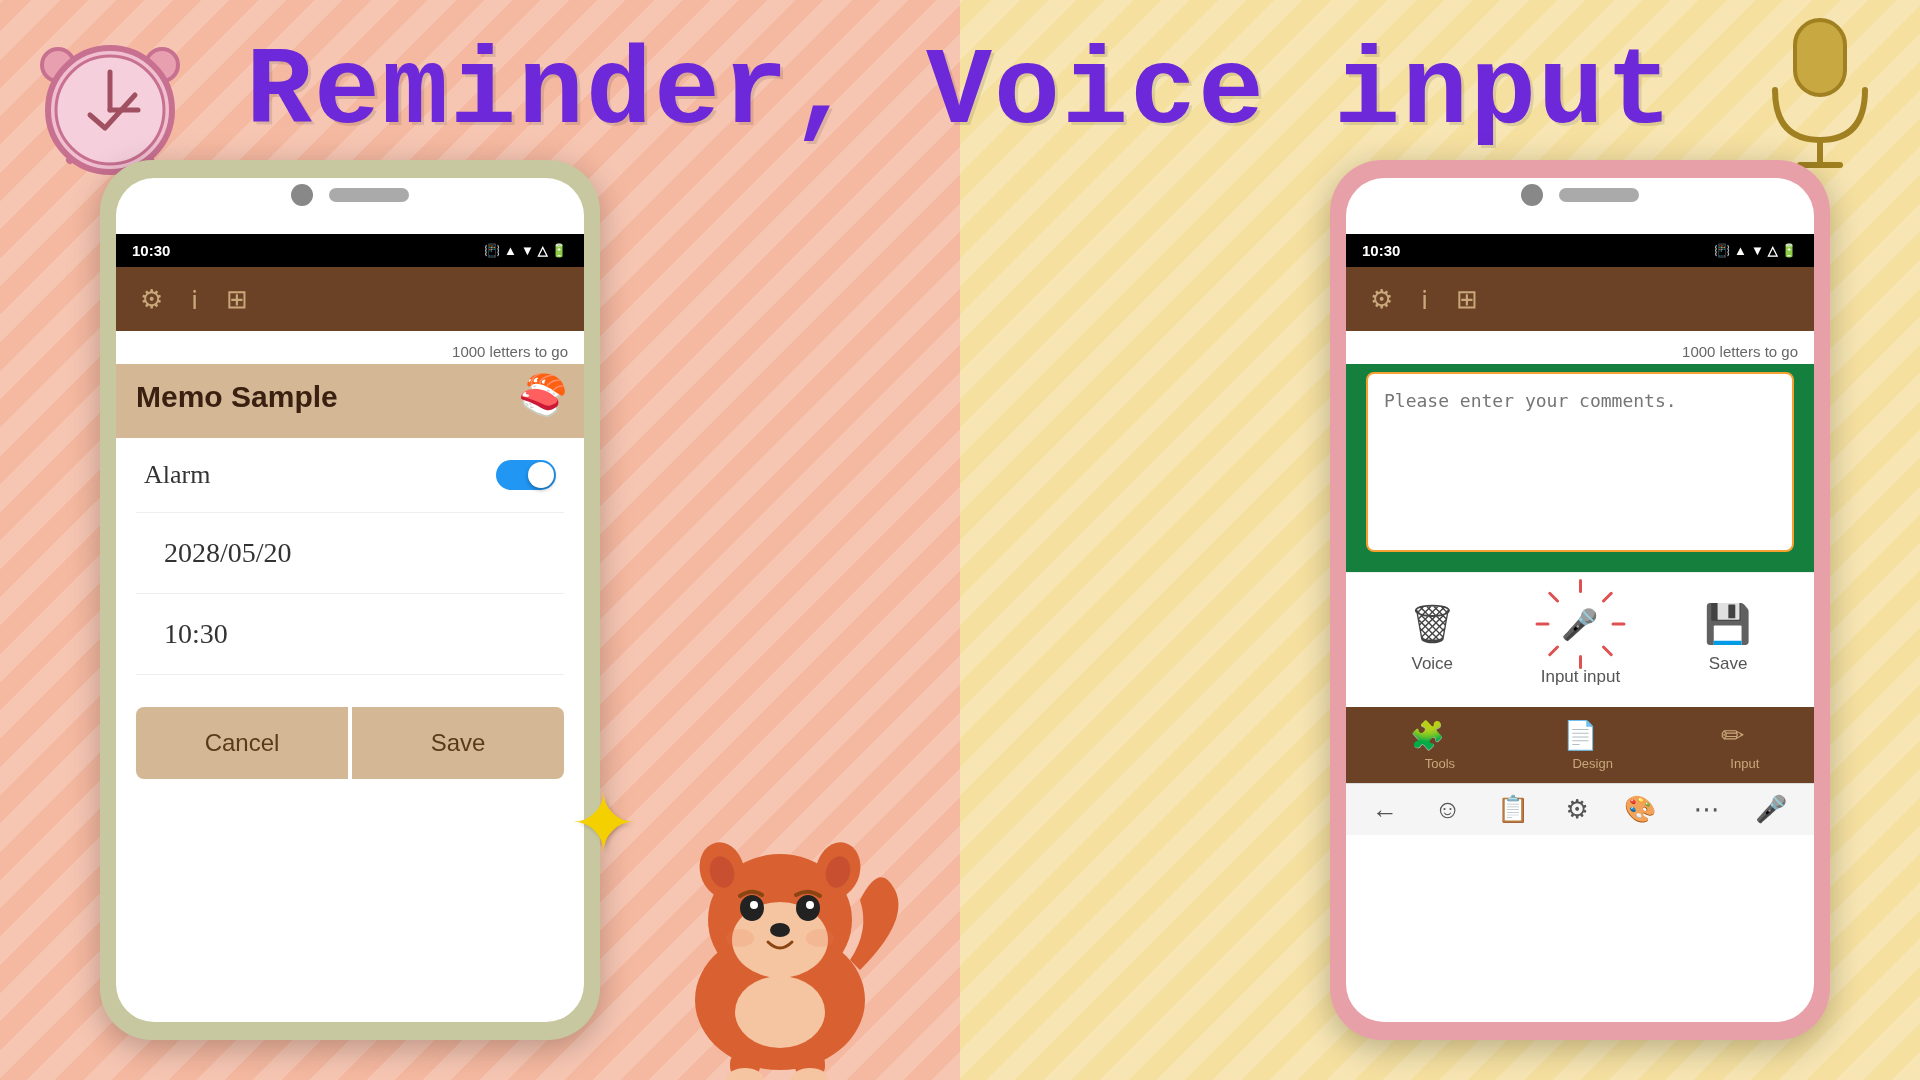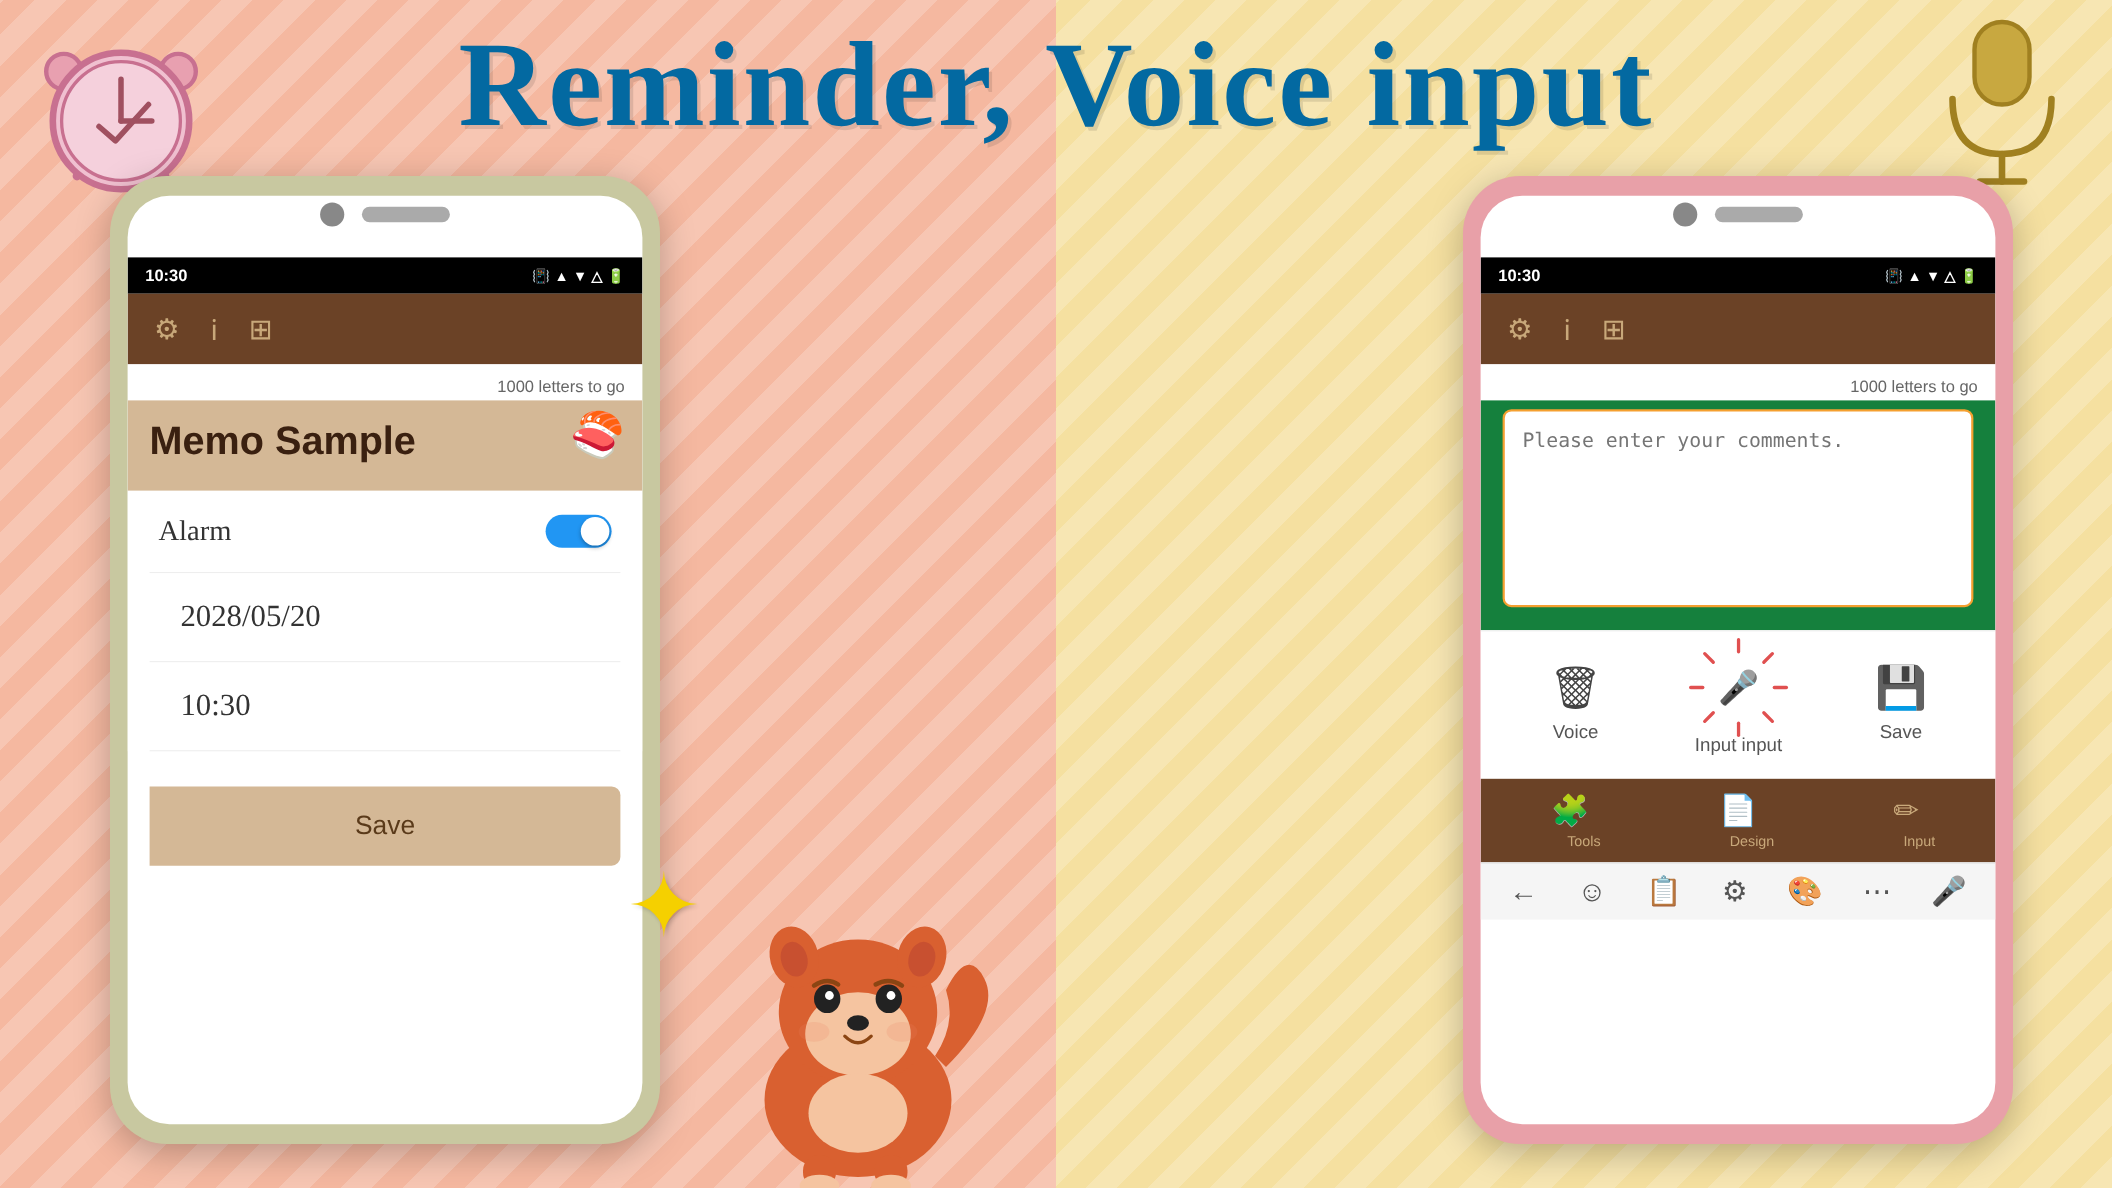--- a/index.html
+++ b/index.html
@@ -57,28 +57,28 @@
     .content {
       position: relative;
       z-index: 2;
       width: 1920px;
       height: 1080px;
     }
 
     
     .title {
       position: absolute;
-      top: 14px;
+      top: 30px;
       left: 50%;
       transform: translateX(-50%);
       font-size: 110px;
       font-weight: 900;
-      color: #0369a1;
+      color: #6d28d9;
       white-space: nowrap;
-      font-family: Liberation Serif, serif;
+      font-family: Liberation Mono, monospace;
       letter-spacing: 2px;
       text-shadow: 3px 3px 0 rgba(0,0,0,0.1);
     }
 
     
     .alarm-clock {
       position: absolute;
       top: 20px;
       left: 30px;
       width: 160px;
@@ -222,21 +222,21 @@
 
     
     .memo-card {
       background: #d4b896;
       margin: 0;
       padding: 16px 20px;
       position: relative;
     }
 
     .memo-card-title {
-      font-size: 36px;
+      font-size: 30px;
       font-weight: bold;
       color: #3a2010;
       margin-bottom: 8px;
     }
 
     .memo-card-sticker {
       position: absolute;
       right: 16px;
       top: 8px;
       font-size: 40px;
@@ -539,20 +539,21 @@
           </div>
           <div class="date-row">
             <span class="date-text">2028/05/20</span>
           </div>
           <div class="time-row">
             <span class="time-text">10:30</span>
           </div>
         </div>
 
         <div class="bottom-buttons">
+          <button class="btn-cancel">Cancel</button>
           <button class="btn-save">Save</button>
         </div>
       </div>
     </div>
   </div>
 
   <div class="phone-container phone-right">
     <div class="phone-outer">
 
       <div class="phone-top-bar">

